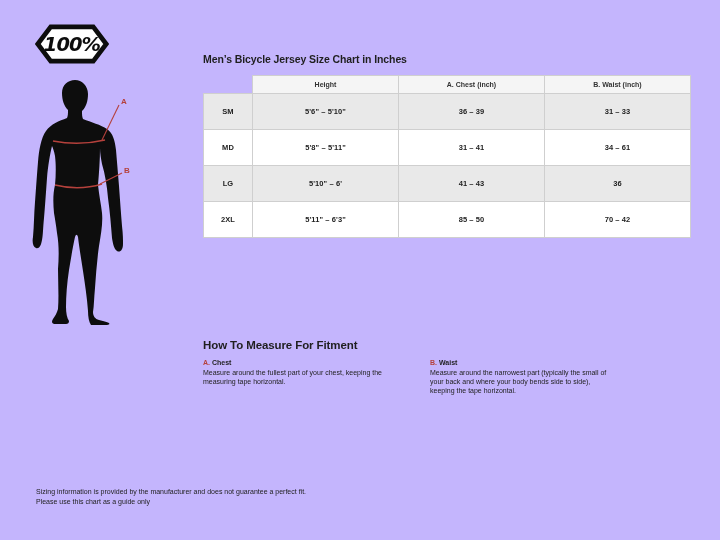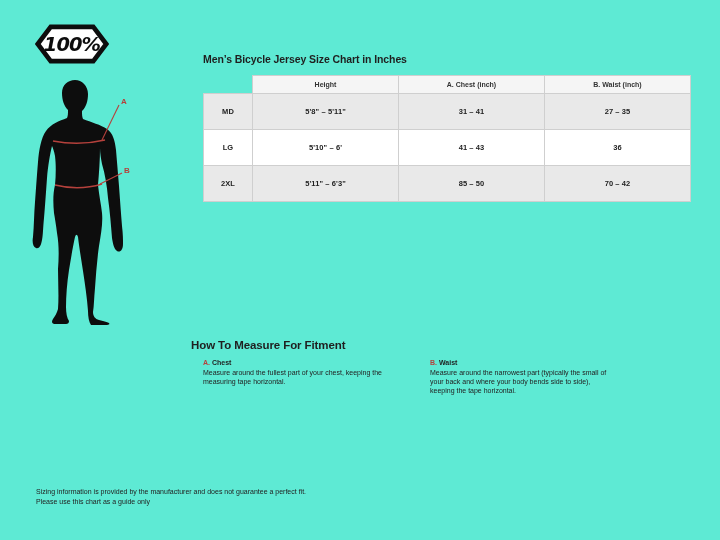--- a/index.html
+++ b/index.html
@@ -1,37 +1,37 @@
 <!DOCTYPE html>
 <html><head>
 <meta charset="utf-8">
 <style>
   * { margin:0; padding:0; box-sizing:border-box; }
   html,body { width:720px; height:540px; background:#ffffff; overflow:hidden;
               font-family:"Liberation Sans", sans-serif; }
-  .canvas { position:relative; width:720px; height:540px; background:#5eead4; }
+  .canvas { position:relative; width:720px; height:540px; background:#c4b5fd; }
 
   .logo { position:absolute; left:35px; top:22px; width:74px; height:44px; }
 
   .figure-wrap { position:absolute; left:28px; top:76px; width:150px; height:260px; }
 
   .page-title { position:absolute; left:203px; top:53px; font-size:10.5px; font-weight:bold;
                 color:#1f1f1f; letter-spacing:-0.1px; }
 
   .size-table { position:absolute; left:203px; top:75px; width:487px;
                 border-collapse:collapse; table-layout:fixed; }
   .size-table th, .size-table td { border:1px solid #cfcfcf; text-align:center;
                 vertical-align:middle; font-weight:bold; }
   .size-table thead th { height:18px; background:#f5f5f5; font-size:7px; color:#333; }
   .size-table thead th.corner { border:none; background:transparent; }
   .size-table tbody td { height:36px; font-size:7.5px; color:#222; letter-spacing:0.1px; }
   .size-table tbody tr:nth-child(odd) { background:#e9e9e9; }
   .size-table tbody tr:nth-child(even) { background:#ffffff; }
 
-  .measure-title { position:absolute; left:191px; top:339px; font-size:11.5px;
+  .measure-title { position:absolute; left:203px; top:339px; font-size:11.5px;
                    font-weight:bold; color:#1f1f1f; letter-spacing:-0.1px; }
   .instr { position:absolute; top:358px; font-size:7px; line-height:9px; color:#222; }
   .instr.chest { left:203px; width:185px; }
   .instr.waist { left:430px; width:178px; }
   .instr .lbl { font-weight:bold; color:#1f1f1f; }
   .instr .letter { color:#b5413c; font-weight:bold; margin-right:2px; }
   .instr .desc { margin-top:1px; }
 
   .disclaimer { position:absolute; left:36px; top:487px; font-size:7px; line-height:9.5px;
                 color:#222; }
@@ -84,24 +84,30 @@
     <thead>
       <tr>
         <th class="corner"></th>
         <th>Height</th>
         <th>A. Chest (inch)</th>
         <th>B. Waist (inch)</th>
       </tr>
     </thead>
     <tbody>
       <tr>
+        <td>SM</td>
+        <td>5'6" – 5'10"</td>
+        <td>36 – 39</td>
+        <td>31 – 33</td>
+      </tr>
+      <tr>
         <td>MD</td>
         <td>5'8" – 5'11"</td>
         <td>31 – 41</td>
-        <td>27 – 35</td>
+        <td>34 – 61</td>
       </tr>
       <tr>
         <td>LG</td>
         <td>5'10" – 6'</td>
         <td>41 – 43</td>
         <td>36</td>
       </tr>
       <tr>
         <td>2XL</td>
         <td>5'11" – 6'3"</td>

